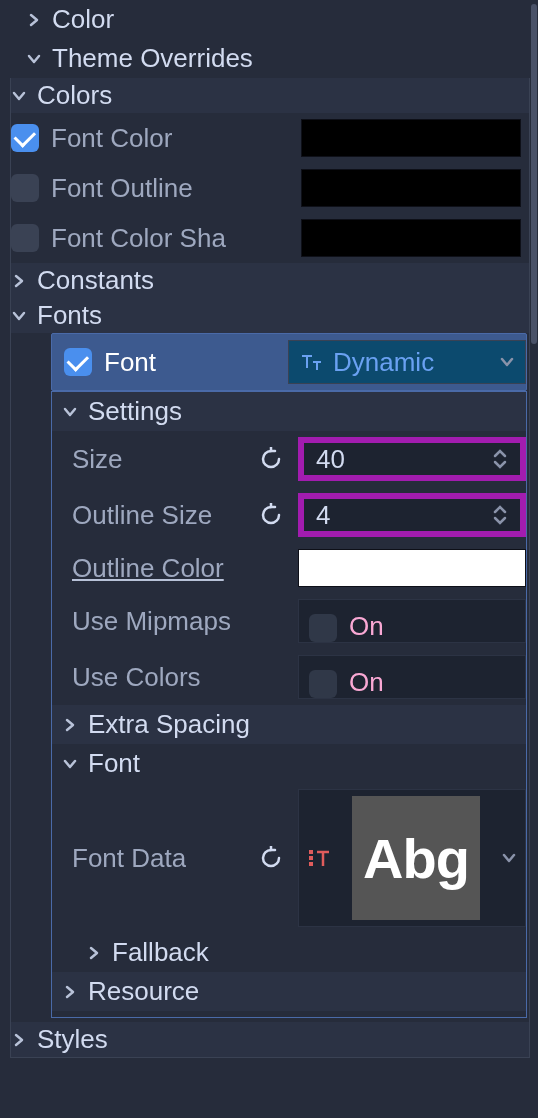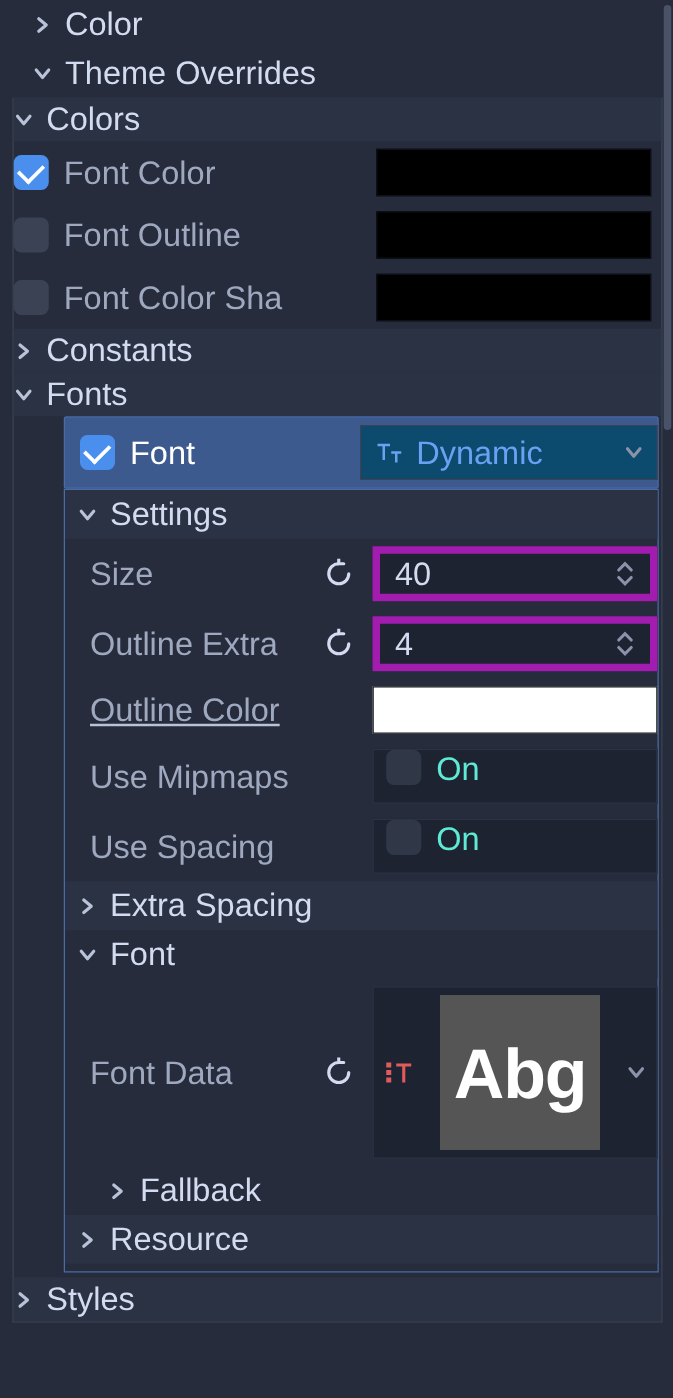--- a/index.html
+++ b/index.html
@@ -156,24 +156,24 @@
     flex-shrink:0;
   }
   .reset-icon svg { width:24px; height:24px; }
   .reset-icon path, .reset-icon polyline { stroke:#d2dbf0; stroke-width:2.5; fill:none; stroke-linecap:round; }
   .bool-field {
     width: 100%;
     height: 44px;
     background: #1d2330;
     border: 1px solid #2c3344;
     display:flex;
-    align-items:flex-start;
+    align-items:flex-end;
     padding: 0 10px;
     gap: 12px;
-    color: #5eead4;
+    color: #f9a8d4;
   }
   .bool-field .checkbox { background: #303848; }
   .resource-field {
     width: 100%;
     background: #1d2330;
     border: 1px solid #2c3344;
     display:flex;
     align-items:center;
     padding: 6px 8px;
     gap: 10px;
@@ -369,21 +369,21 @@
               <svg viewBox="0 0 16 10">
                   <path d="M3 3 L8 8 L13 3"></path>
                 </svg>
             </div>
           </div>
         </div>
       </div>
 
       <div class="prop-row" style="padding-left:20px;">
         <div class="prop-left">
-          <span class="prop-label">Outline Extra</span>
+          <span class="prop-label">Outline Size</span>
           <span class="reset-icon">
             <svg viewBox="0 0 24 24">
                 <path d="M20 12 A8 8 0 1 1 12 4"></path>
                 <polyline points="12,0 12,4 16,4"></polyline>
               </svg>
           </span>
         </div>
         <div class="prop-right">
           <div class="spin">
             <span>4</span>
@@ -415,21 +415,21 @@
         <div class="prop-right">
           <div class="bool-field">
             <div class="checkbox"></div>
             <span>On</span>
           </div>
         </div>
       </div>
 
       <div class="prop-row" style="padding-left:20px;">
         <div class="prop-left">
-          <span class="prop-label">Use Spacing</span>
+          <span class="prop-label">Use Colors</span>
         </div>
         <div class="prop-right">
           <div class="bool-field">
             <div class="checkbox"></div>
             <span>On</span>
           </div>
         </div>
       </div>
 
       <div class="section-header sub-header">

